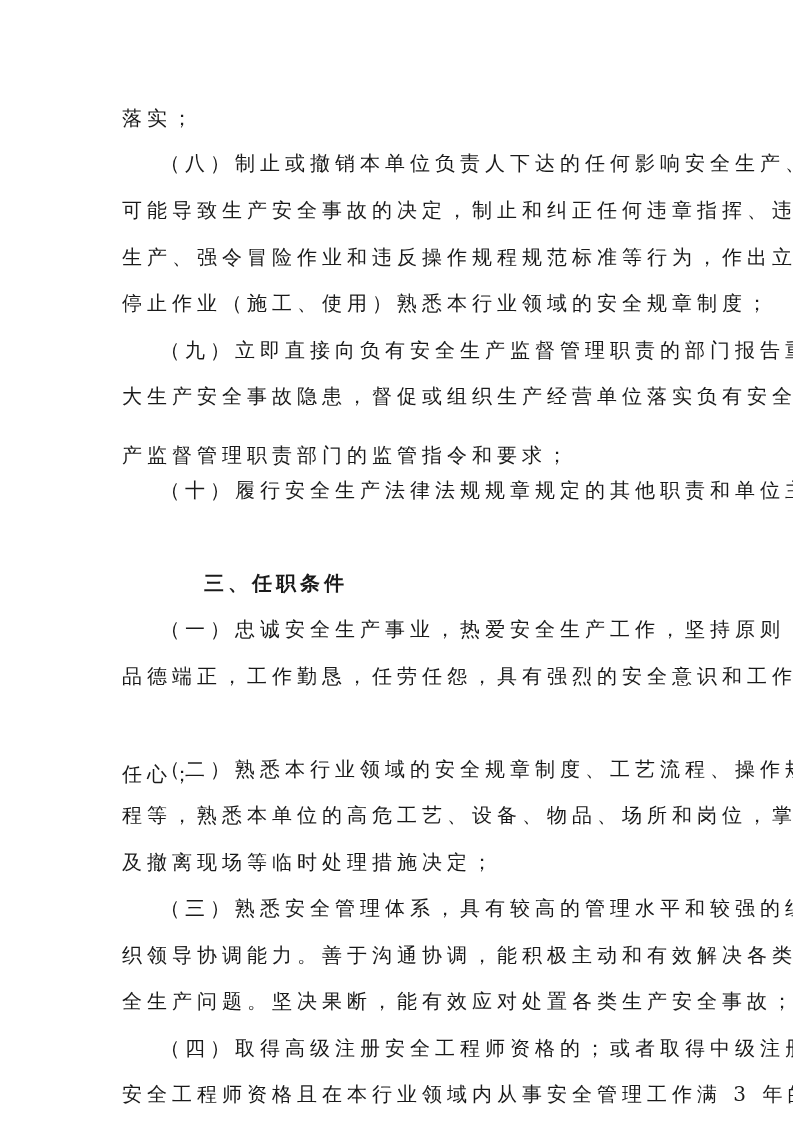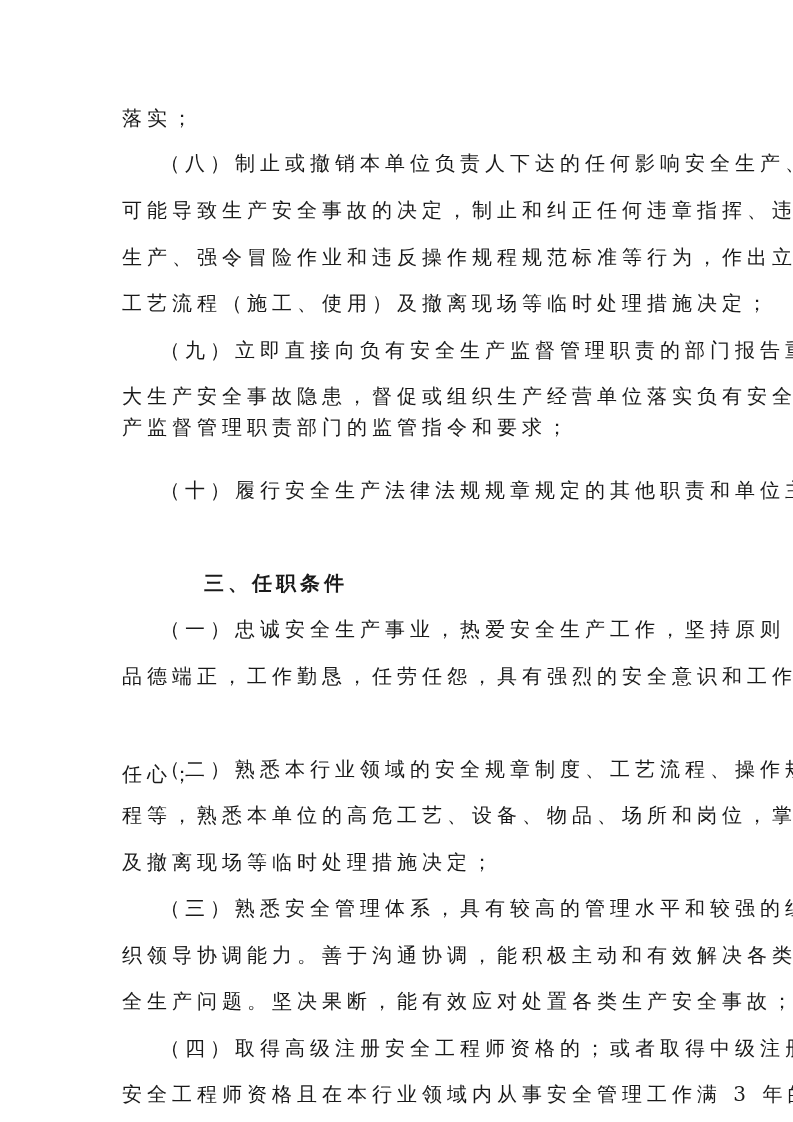--- a/index.html
+++ b/index.html
@@ -22,24 +22,24 @@
   .heading { font-weight: bold; letter-spacing: 4px; }
 </style>
 </head>
 <body>
 
 <div class="page">
   <div class="line" style="top:106px;">落实；</div>
   <div class="line indent" style="top:151px;">（八）制止或撤销本单位负责人下达的任何影响安全生产、</div>
   <div class="line" style="top:198px;">可能导致生产安全事故的决定，制止和纠正任何违章指挥、违规</div>
   <div class="line" style="top:245px;">生产、强令冒险作业和违反操作规程规范标准等行为，作出立即</div>
-  <div class="line" style="top:291px;">工艺流程（施工、使用）及撤离现场等临时处理措施决定；</div>
+  <div class="line" style="top:291px;">停止作业（施工、使用）熟悉本行业领域的安全规章制度；</div>
   <div class="line indent" style="top:338px;">（九）立即直接向负有安全生产监督管理职责的部门报告重</div>
   <div class="line" style="top:384px;">大生产安全事故隐患，督促或组织生产经营单位落实负有安全生</div>
-  <div class="line" style="top:415px;">产监督管理职责部门的监管指令和要求；</div>
+  <div class="line" style="top:443px;">产监督管理职责部门的监管指令和要求；</div>
   <div class="line indent" style="top:478px;">（十）履行安全生产法律法规规章规定的其他职责和单位主</div>
   <div class="line indent heading" style="top:571px;margin-left:44px;">三、任职条件</div>
   <div class="line indent" style="top:617px;">（一）忠诚安全生产事业，热爱安全生产工作，坚持原则，</div>
   <div class="line" style="top:664px;">品德端正，工作勤恳，任劳任怨，具有强烈的安全意识和工作责</div>
   <div class="line" style="top:746px;margin-top:16px;">任心；</div>
   <div class="line indent" style="top:757px;">（二）熟悉本行业领域的安全规章制度、工艺流程、操作规</div>
   <div class="line" style="top:803px;">程等，熟悉本单位的高危工艺、设备、物品、场所和岗位，掌握</div>
   <div class="line" style="top:850px;">及撤离现场等临时处理措施决定；</div>
   <div class="line indent" style="top:896px;">（三）熟悉安全管理体系，具有较高的管理水平和较强的组</div>
   <div class="line" style="top:943px;">织领导协调能力。善于沟通协调，能积极主动和有效解决各类安</div>

